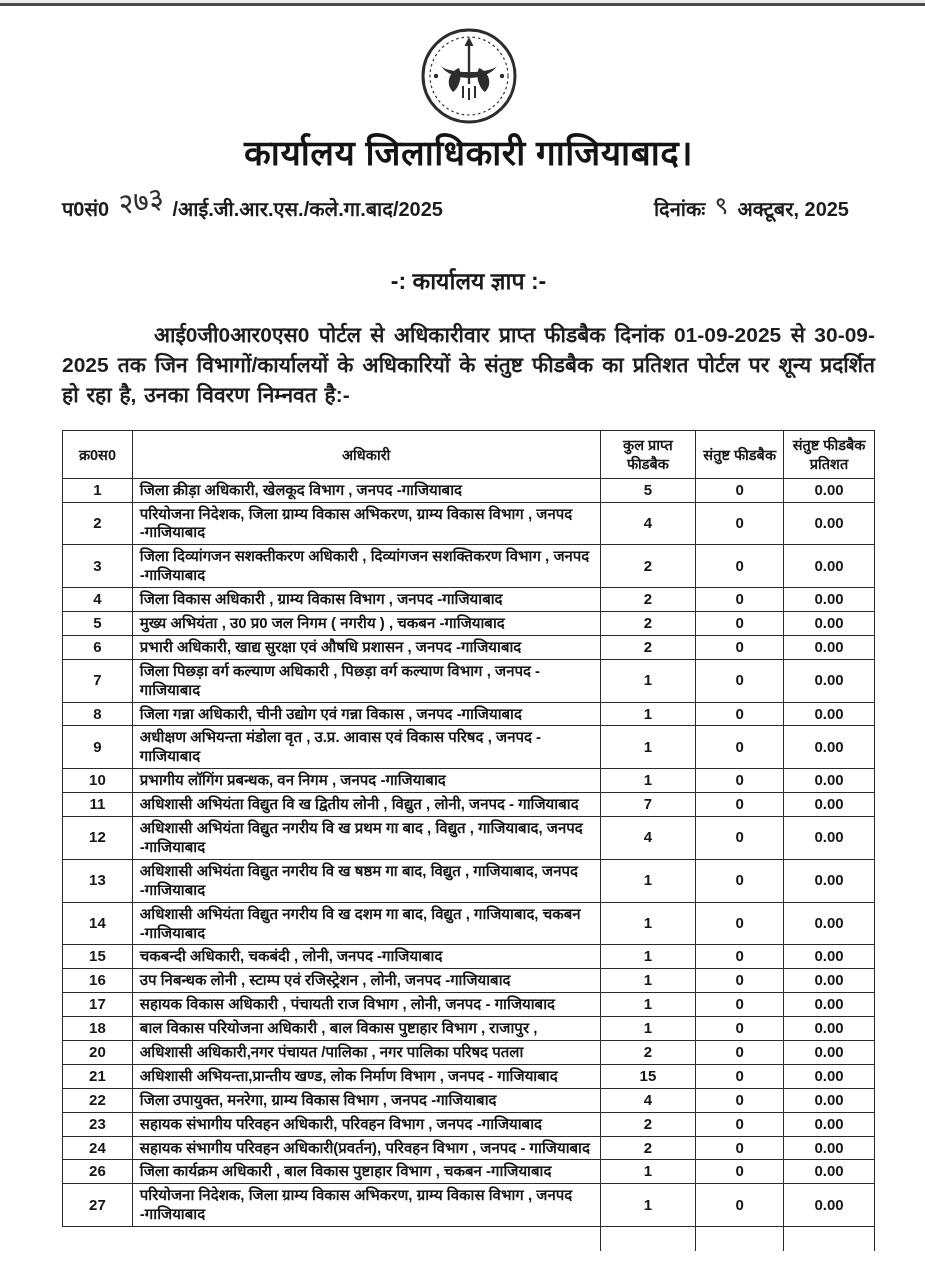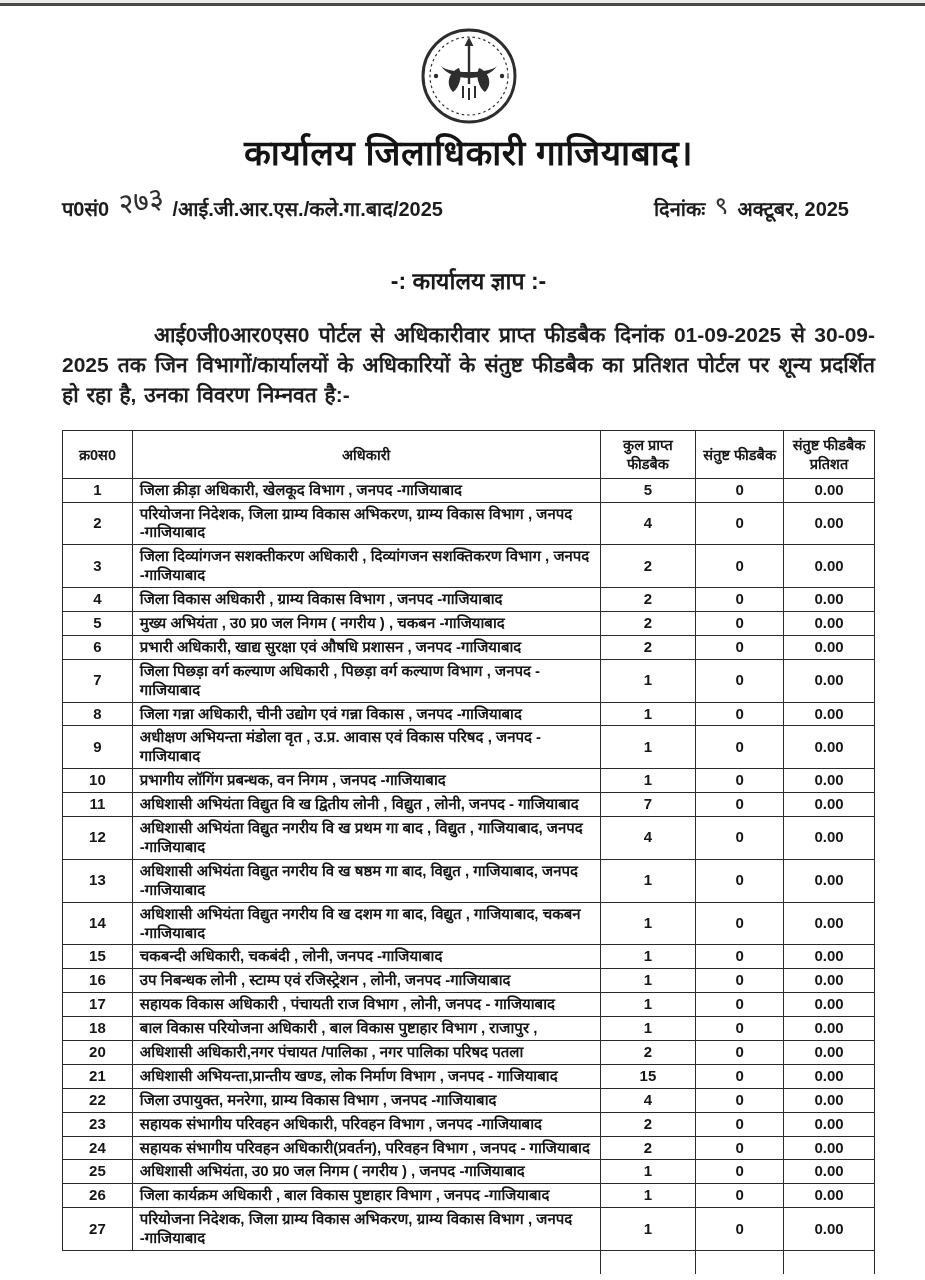--- a/index.html
+++ b/index.html
@@ -312,29 +312,22 @@
           <td class="c">0.00</td>
         </tr>
         <tr>
           <td class="c">24</td>
           <td class="officer">सहायक संभागीय परिवहन अधिकारी(प्रवर्तन), परिवहन विभाग , जनपद - गाजियाबाद</td>
           <td class="c">2</td>
           <td class="c">0</td>
           <td class="c">0.00</td>
         </tr>
         <tr>
-          <td class="c">25</td>
-          <td class="officer">अधिशासी अभियंता, उ0 प्र0 जल निगम ( नगरीय ) , जनपद -गाजियाबाद</td>
-          <td class="c">1</td>
-          <td class="c">0</td>
-          <td class="c">0.00</td>
-        </tr>
-        <tr>
           <td class="c">26</td>
-          <td class="officer">जिला कार्यक्रम अधिकारी , बाल विकास पुष्टाहार विभाग , जनपद -गाजियाबाद</td>
+          <td class="officer">जिला कार्यक्रम अधिकारी , बाल विकास पुष्टाहार विभाग , चकबन -गाजियाबाद</td>
           <td class="c">1</td>
           <td class="c">0</td>
           <td class="c">0.00</td>
         </tr>
         <tr>
           <td class="c">27</td>
           <td class="officer">परियोजना निदेशक, जिला ग्राम्य विकास अभिकरण, ग्राम्य विकास विभाग , जनपद -गाजियाबाद</td>
           <td class="c">1</td>
           <td class="c">0</td>
           <td class="c">0.00</td>

